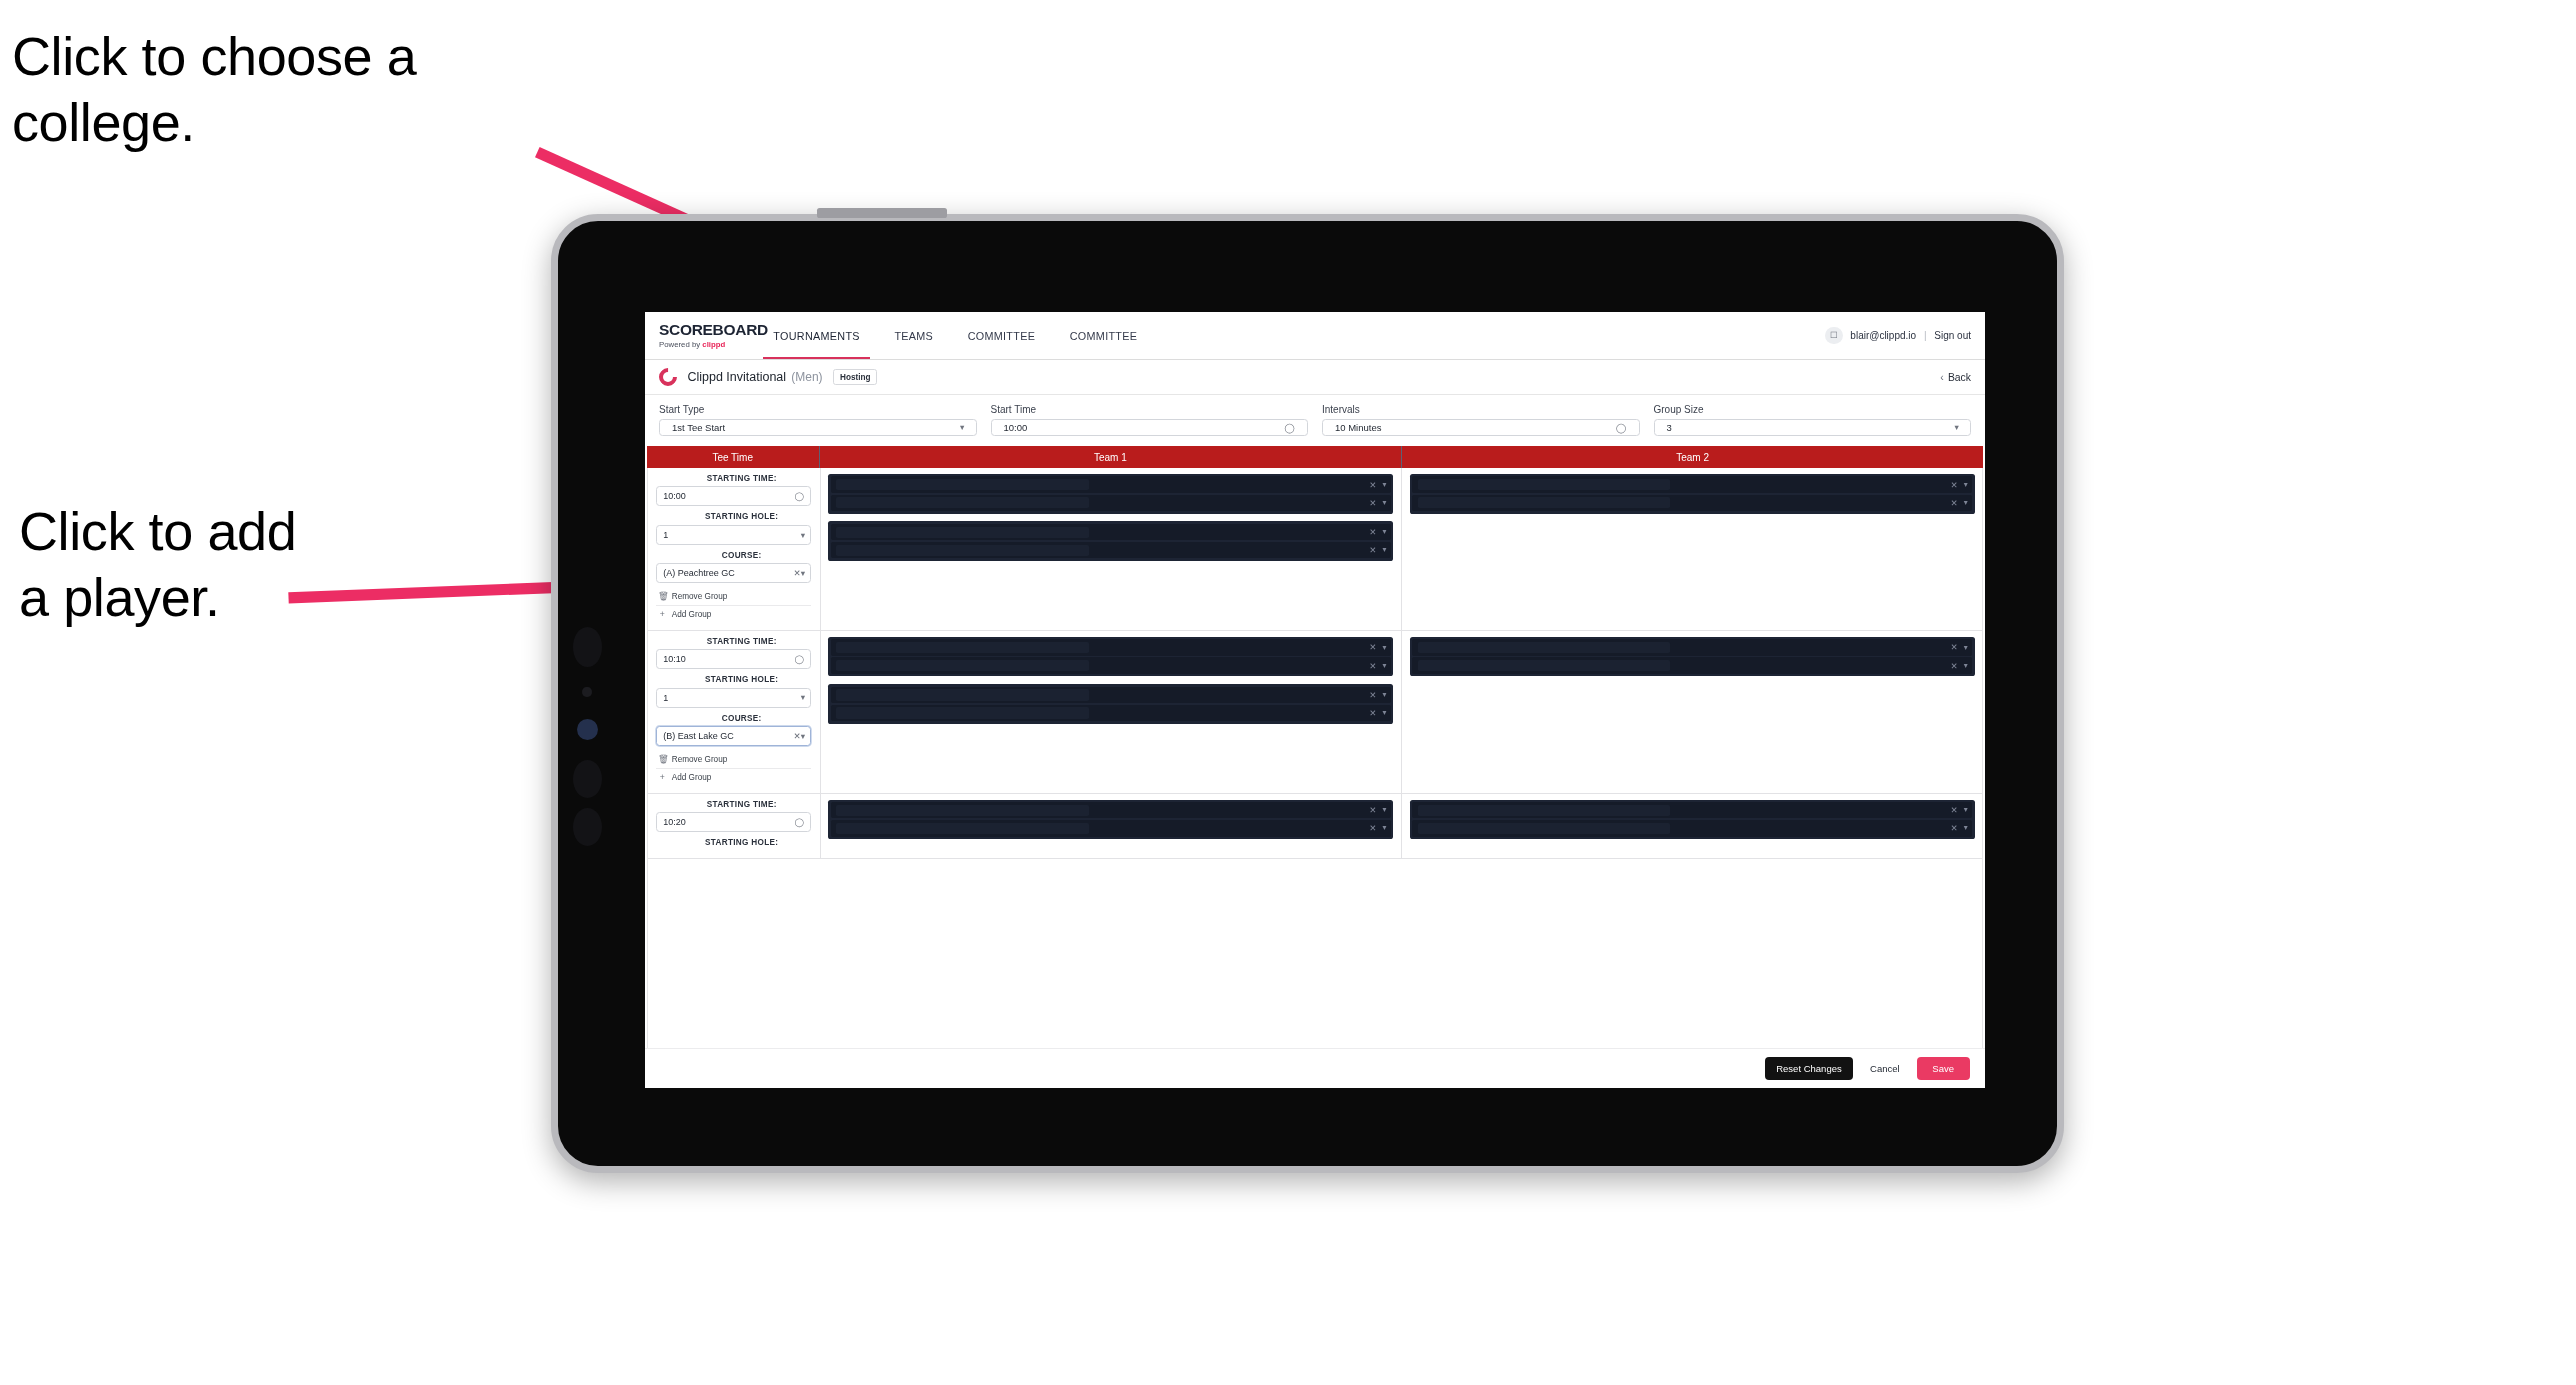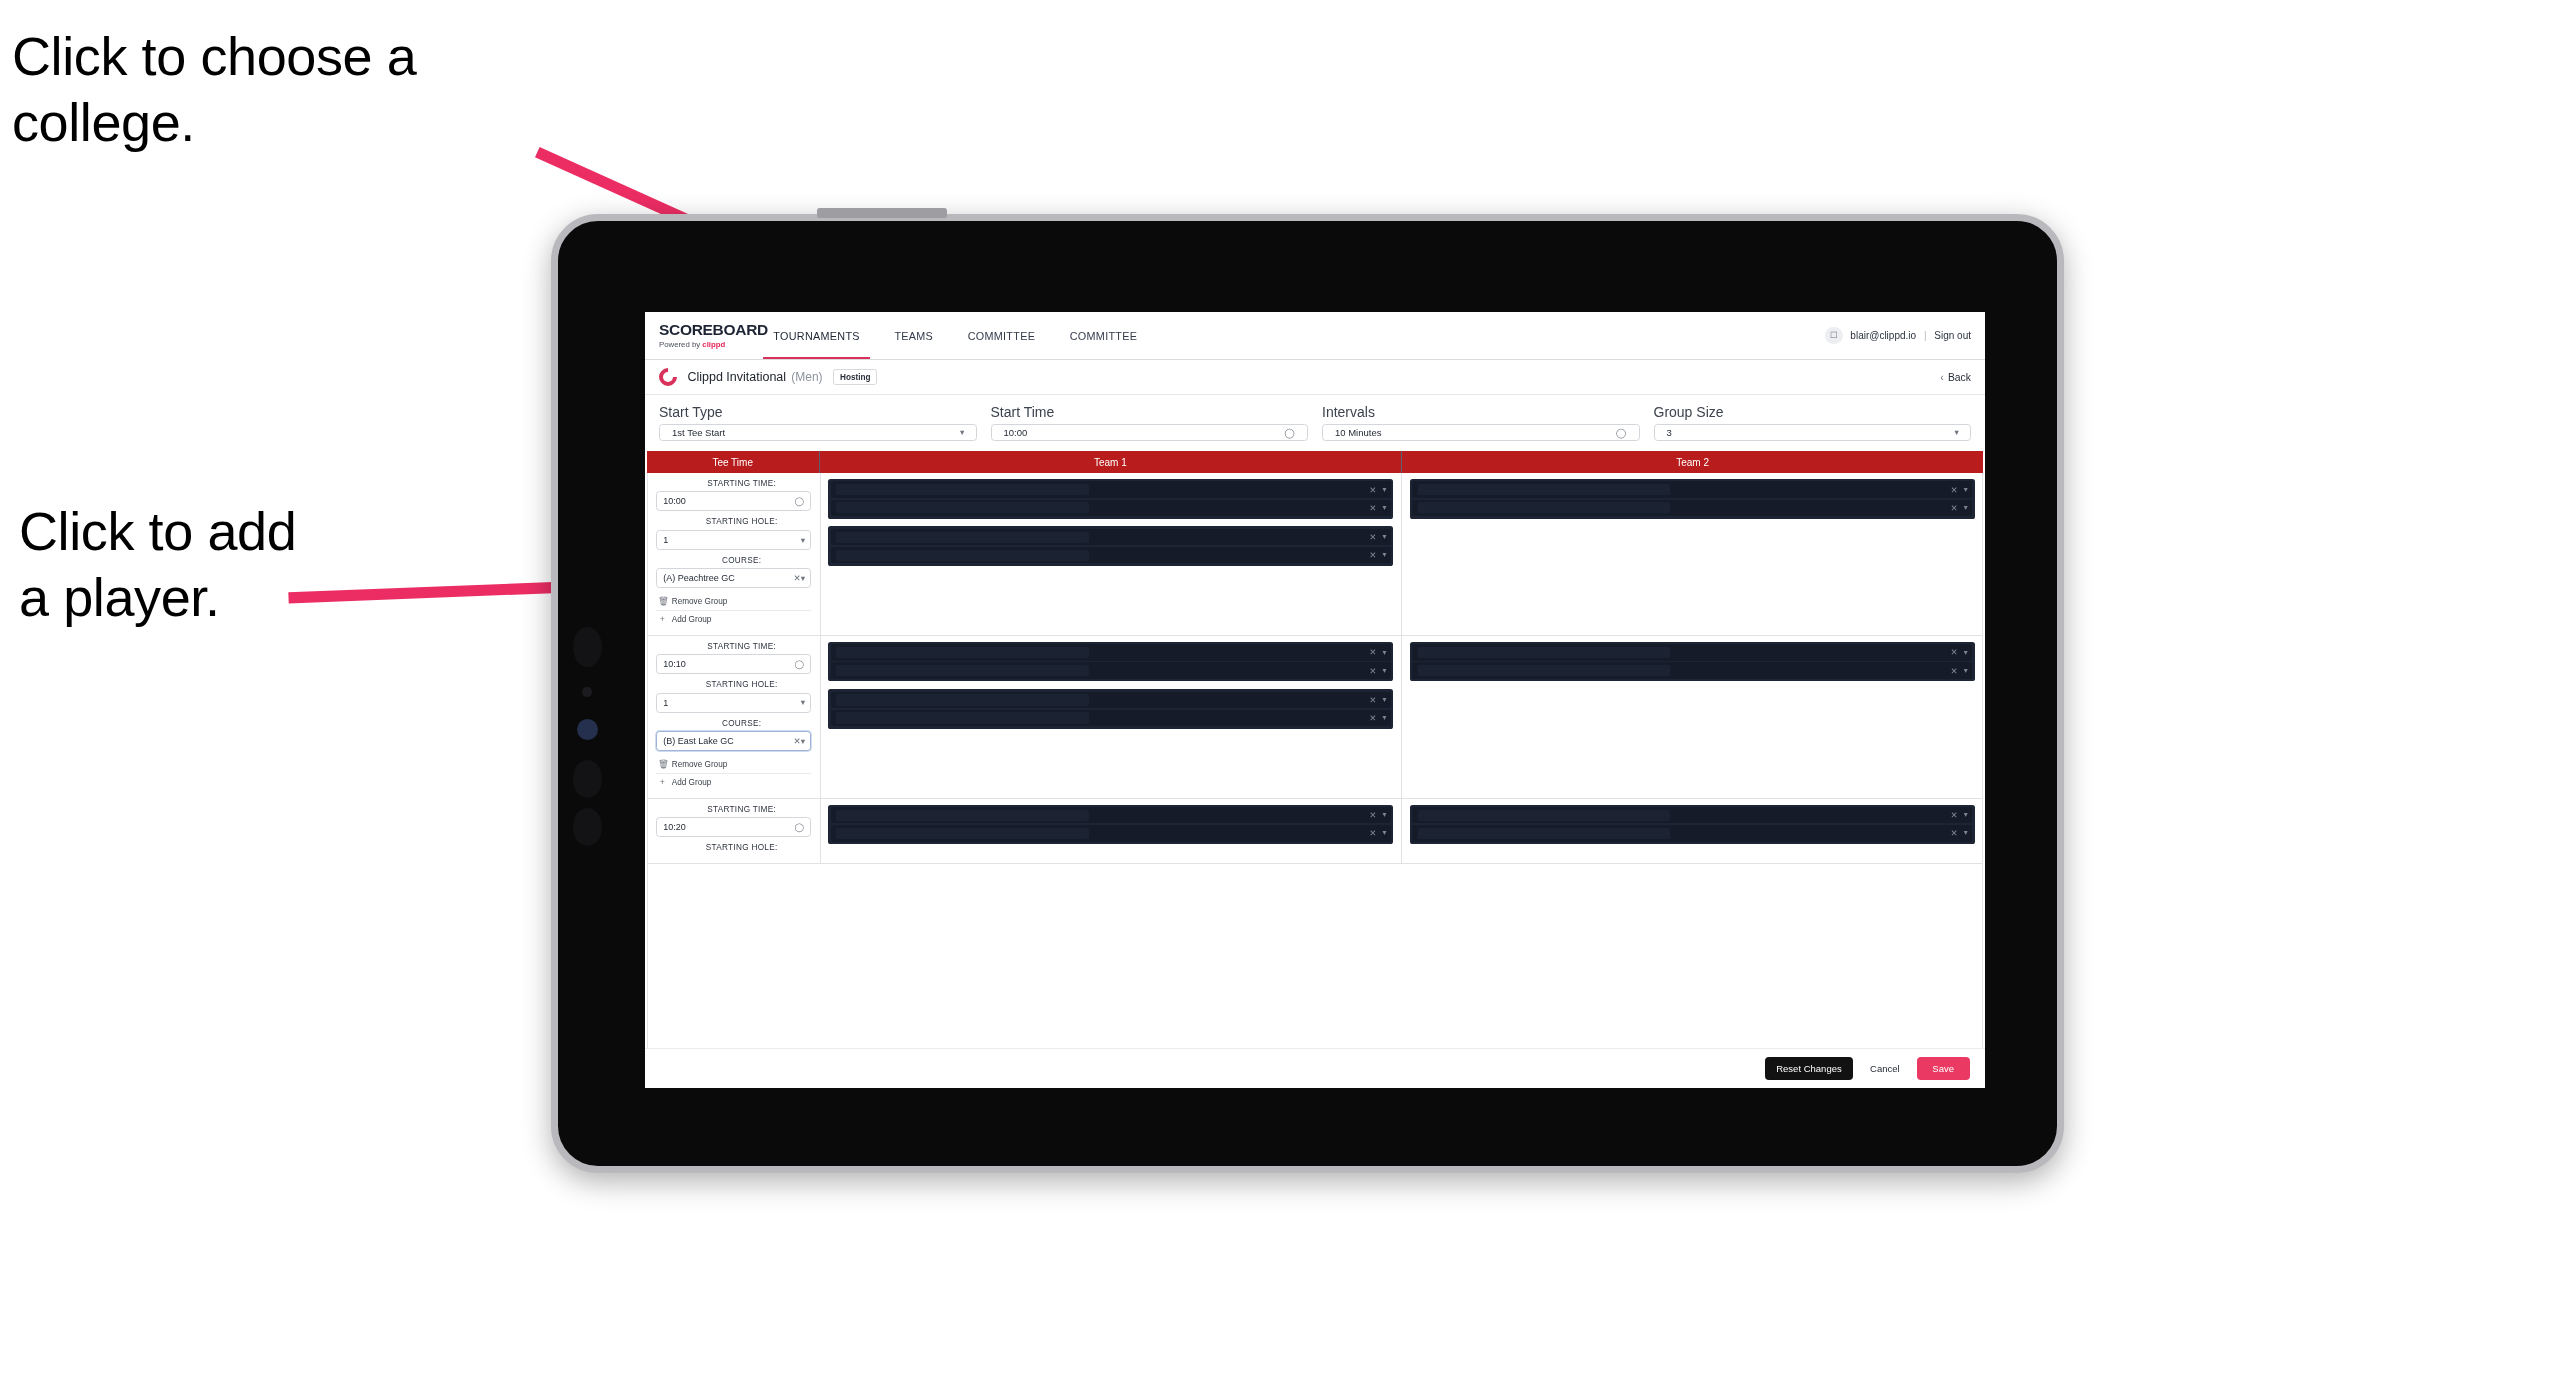--- a/index.html
+++ b/index.html
@@ -127,21 +127,21 @@
     font-size: 10.4px; color: #272d38; cursor: pointer;
   }
   #back-link .chev { font-size: 10.4px; color: #656b77; }
 
   
   #formrow {
     display: flex; gap: 14px;
     padding: 8.6px 14px 10.4px 14px;
   }
   .field { flex: 1; display: flex; flex-direction: column; gap: 4.3px; }
-  .field-label { font-size: 14px; color: #3c424e; }
+  .field-label { font-size: 10px; color: #3c424e; }
   .field-ctrl {
     height: 17px; border: 0.9px solid #d3d6db; border-radius: 3.5px;
     background: #fff; display: flex; align-items: center;
     padding: 0 12px; font-size: 9.5px; color: #1f252f;
   }
   .field-ctrl .val { flex: 1; }
   .field-ctrl .gl { color: #6e737d; font-size: 9.5px; }
   .updown { color: #70757f; font-size: 8.6px; line-height: 1; letter-spacing:-0.9px;}
 
   
@@ -163,21 +163,21 @@
     border-left: 0.9px solid #e4e4e6; border-right: 0.9px solid #e4e4e6;
   }
   .grp { display: flex; border-bottom: 0.9px solid #e2e2e5; background:#fff; }
   .grp-tee {
     width: 173px; flex: 0 0 173px;
     padding: 6px 8.6px 7px 8.6px;
     border-right: 0.9px solid #e2e2e5;
     display: flex; flex-direction: column; align-items: center;
   }
   .tee-label {
-    font-size: 8.2px; font-weight: 400; color: #2b313c;
+    font-size: 8.2px; font-weight: 700; color: #2b313c;
     letter-spacing: 0.3px; margin-bottom: 3.5px; text-align: center; margin-left: 16px;
   }
   .tee-input {
     width: 100%; height: 20px; border: 0.9px solid #d3d6db; border-radius: 3.5px;
     display: flex; align-items: center; padding: 0 6px;
     font-size: 9px; color: #1f252f; background: #fff;
     margin-bottom: 6px;
   }
   .tee-input.focused { border-color: #9fb4d8; box-shadow: 0 0 0 0.9px #cdd9ec; }
   .tee-input .val { flex: 1; }

